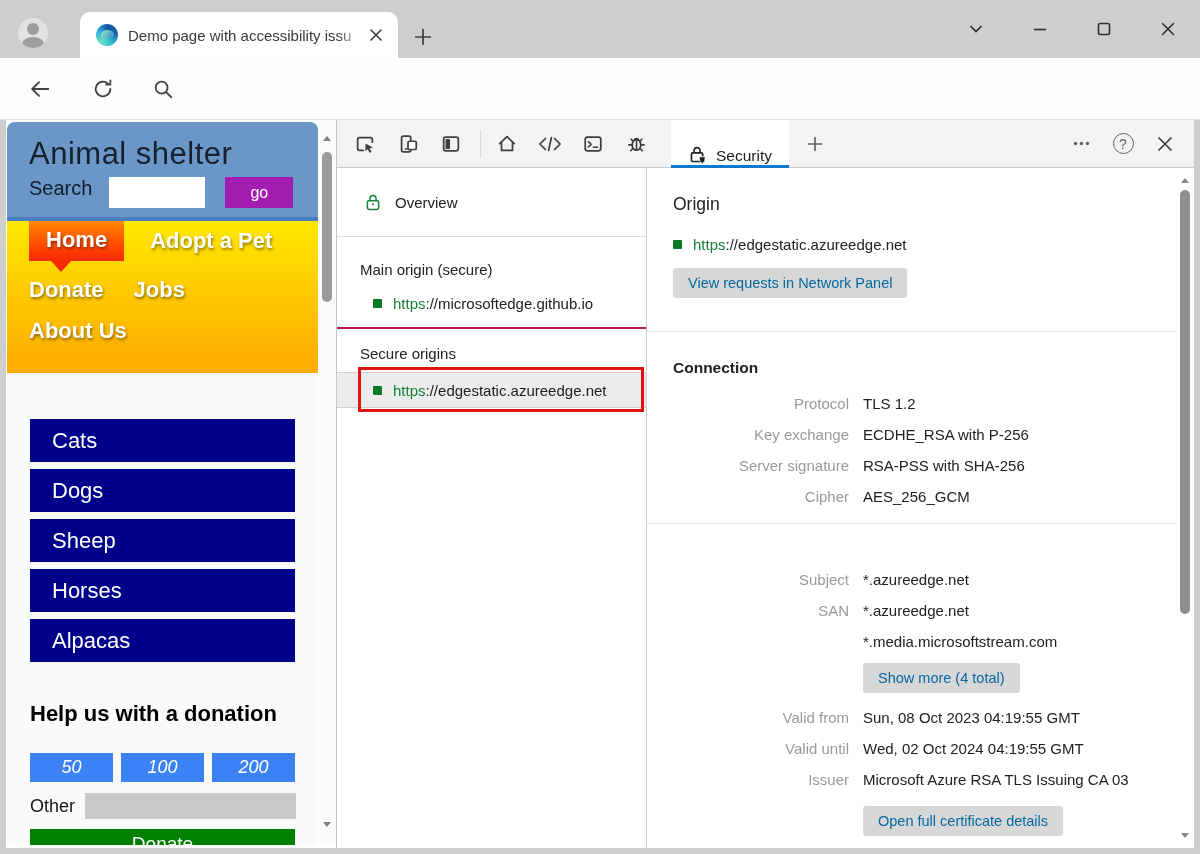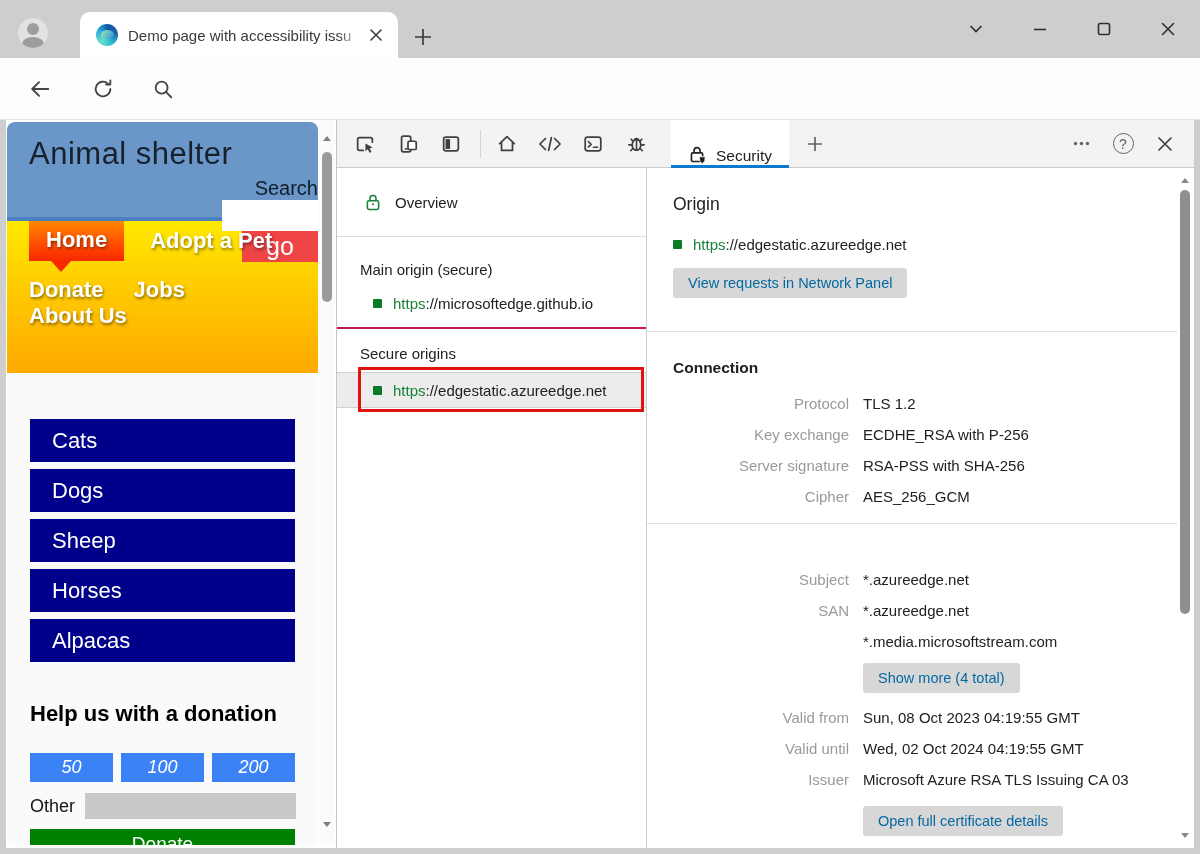--- a/index.html
+++ b/index.html
@@ -37,30 +37,30 @@
   .url .domain { color:#1d1d1d; }
   .url .path { color:#8d8d8d; }
   .omni-icons { display:flex; align-items:center; gap:24px; margin-left:10px; }
   .more-btn { position:absolute; right:20px; top:74px; width:32px; height:32px; display:flex; align-items:center; justify-content:center; }
 
   
   .site-pane { position:absolute; left:6px; top:120px; width:330px; height:728px; background:#fff; }
   .site-card { position:absolute; left:1px; top:2px; width:311px; height:723px; border-radius:8px; overflow:hidden; background:#fafafa; }
   .site-header { height:99px; background:#6a97c8; border-bottom:4px solid #4d7fbe; padding:14px 0 0 22px; }
   .site-title { font-size:31px; font-weight:300; color:#17212e; letter-spacing:0.5px; }
-  .search-row { display:flex; align-items:flex-end; margin-top:5px;flex-direction:column; }
+  .search-row { display:flex; align-items:flex-start; margin-top:5px; }
   .search-label { font-size:20px; color:#101c2b; }
   .search-input { margin-left:17px; width:96px; height:31px; background:#fff; border:none; outline:none; font-size:16px; padding:0 6px; }
-  .go-btn { margin-left:20px; width:76px; height:31px; background:#ef4444; color:#fff; border:none; font-size:25px; font-family:inherit; display:flex; align-items:center; justify-content:center; }
+  .go-btn { margin-left:20px; width:68px; height:31px; background:#a21caf; color:#fff; border:none; font-size:16px; font-family:inherit; display:flex; align-items:center; justify-content:center; }
   .site-nav { height:152px; background:linear-gradient(180deg,#ffe900 0%, #ffc400 55%, #ffaa00 100%); padding:0 0 0 22px; }
   .navline { display:flex; align-items:center; }
   .nav-item { font-size:22px; font-weight:600; color:#fff; text-shadow:1px 2px 3px rgba(0,0,0,0.45); }
   .home-tag { position:relative; background:linear-gradient(180deg,#ff8800 0%, #ff3c00 75%, #f52900 100%); padding:6px 17px 8px 17px; }
   .home-tag::after { content:""; position:absolute; left:22px; top:100%; border:10px solid transparent; border-top:11px solid #f52900; border-bottom:0; }
-  .nav-r2 { margin-top:16px; } .nav-r3 { }
+  .nav-r2 { margin-top:16px; } .nav-r3 { margin-top:15px; }
   .gap26 { margin-left:26px; } .gap30 { margin-left:30px; }
   .site-body { padding:46px 0 0 23px; background:#fafafa; }
   .cat-btn { width:265px; height:43px; background:#00008b; color:#fff; border:none; font-family:inherit; font-size:22px; text-align:left; padding-left:22px; display:block; margin-bottom:7px; }
   .don-head { margin-top:39px; font-size:22px; font-weight:bold; color:#000; }
   .amt-row { margin-top:26px; display:flex; gap:8px; width:265px; }
   .amt-btn { flex:1; height:29px; background:#3b82f6; color:#fff; border:none; font-family:inherit; font-size:18px;font-style:italic; }
   .other-row { margin-top:11px; display:flex; align-items:center; width:265px; }
   .other-label { font-size:18px; color:#141414; }
   .other-input { margin-left:10px; flex:1; height:26px; background:#c9c9c9; border:none; outline:none; font-size:15px; padding:0 6px; }
   .donate-btn { margin-top:10px; width:265px; height:30px; background:#008000; color:#fff; border:none; font-family:inherit; font-size:19px; }

